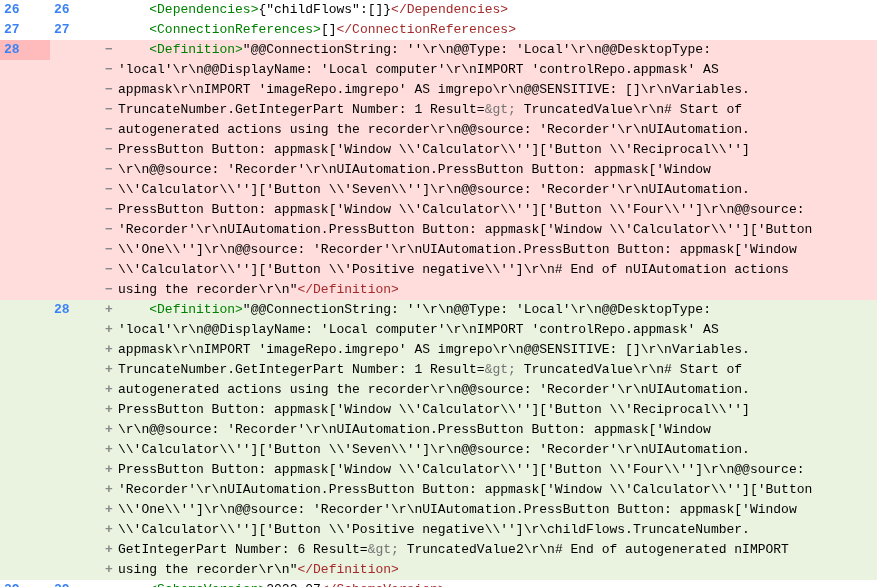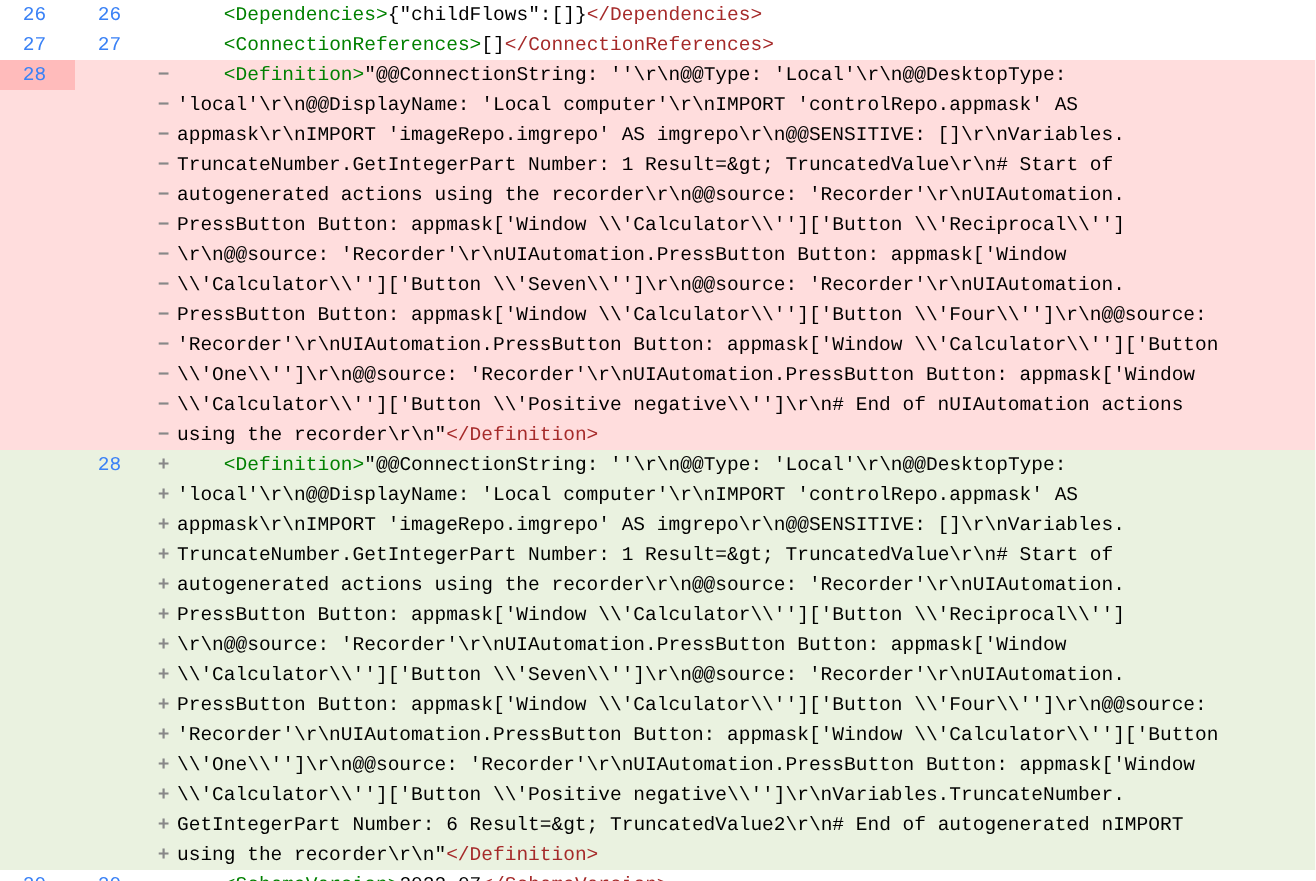--- a/index.html
+++ b/index.html
@@ -13,26 +13,27 @@
   .diff-container {
     display: table;
     width: 100%;
   }
   .diff-row {
     display: table-row;
   }
   .line-num {
     display: table-cell;
     width: 50px;
-    text-align: center;
+    text-align: left;
     padding: 0 8px 0 4px;
     color: #3b82f6;
     user-select: none;
     vertical-align: top;
     background: #fff;
+    font-weight: bold;
   }
   .line-num.faded {
     color: #93c5fd;
   }
   .marker {
     display: table-cell;
     width: 18px;
     text-align: center;
     color: #888;
     user-select: none;
@@ -50,21 +51,21 @@
   .row-del .line-num-old { background: #fdd; }
   .row-del .line-num-new { background: #fdd; }
   .row-add .marker, .row-add .code { background: #eaf2e0; }
   .row-add .line-num-old { background: #eaf2e0; }
   .row-add .line-num-new { background: #eaf2e0; }
   .row-ctx .marker, .row-ctx .code { background: #fff; }
   .row-del-first .line-num-old { background: #fbb; }
   .tag { color: #008000; }
   .str-black { color: #000; }
   .brown { color: #a52a2a; }
-  .amp { color: #000000; }
+  .amp { color: #737373; }
 </style>
 </head>
 <body>
 
 <div class="diff-container" id="diff-root">
     <div class="diff-row row-ctx">
       <div class="line-num line-num-old">26</div>
       <div class="line-num line-num-new">26</div>
       <div class="marker"></div>
       <div class="code"><span class="tag">    &lt;</span><span class="tag">Dependencies</span><span class="tag">&gt;</span><span class="str-black">{"childFlows":[]}</span><span class="brown">&lt;/</span><span class="brown">Dependencies</span><span class="brown">&gt;</span></div>
@@ -216,21 +217,21 @@
     <div class="diff-row row-add">
       <div class="line-num line-num-old faded"></div>
       <div class="line-num line-num-new faded"></div>
       <div class="marker">+</div>
       <div class="code"><span class="str-black">\\'One\\'']\r\n@@source: 'Recorder'\r\nUIAutomation.PressButton Button: appmask['Window </span></div>
     </div>
     <div class="diff-row row-add">
       <div class="line-num line-num-old faded"></div>
       <div class="line-num line-num-new faded"></div>
       <div class="marker">+</div>
-      <div class="code"><span class="str-black">\\'Calculator\\'']['Button \\'Positive negative\\'']\r\nVariables.TruncateNumber.</span></div>
+      <div class="code"><span class="str-black">\\'Calculator\\'']['Button \\'Positive negative\\'']\r\childFlows.TruncateNumber.</span></div>
     </div>
     <div class="diff-row row-add">
       <div class="line-num line-num-old faded"></div>
       <div class="line-num line-num-new faded"></div>
       <div class="marker">+</div>
       <div class="code"><span class="str-black">GetIntegerPart Number: 6 Result=</span><span class="amp">&amp;gt;</span><span class="str-black"> TruncatedValue2\r\n# End of autogenerated nIMPORT </span></div>
     </div>
     <div class="diff-row row-add">
       <div class="line-num line-num-old faded"></div>
       <div class="line-num line-num-new faded"></div>

